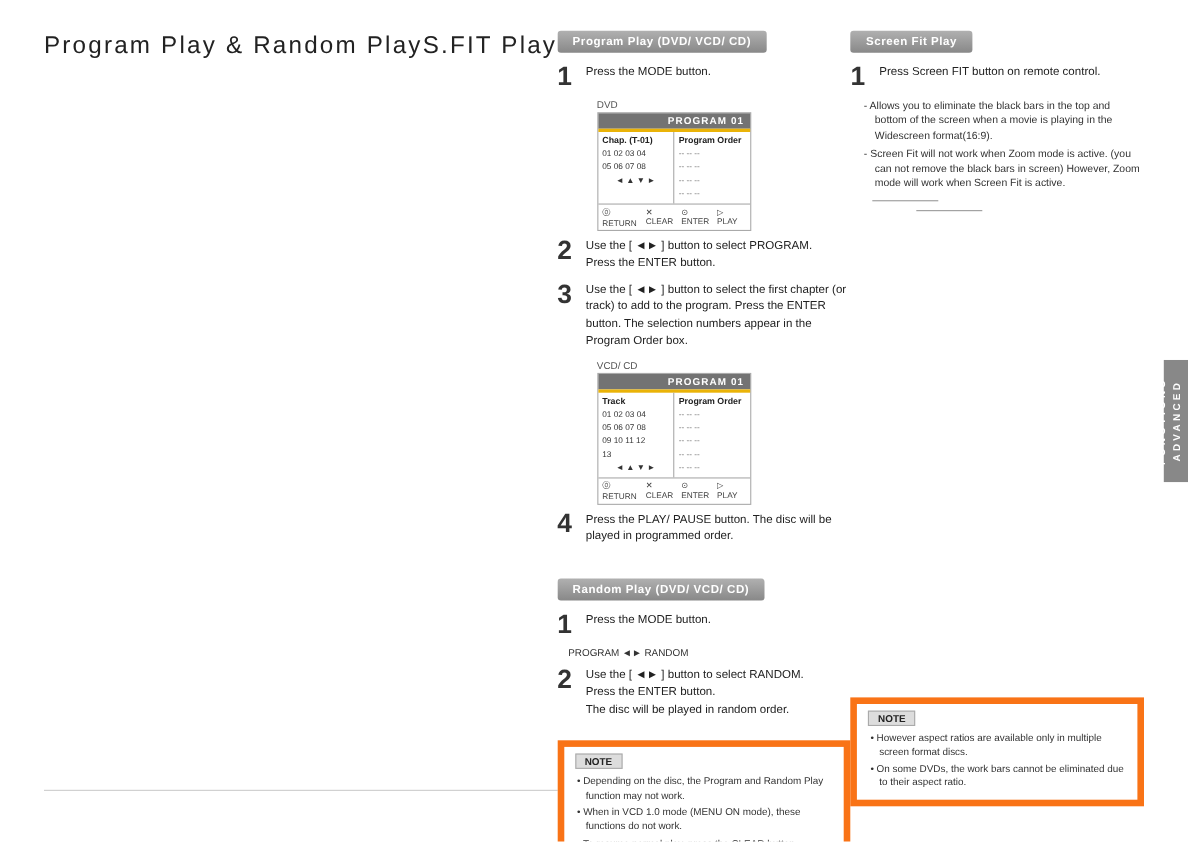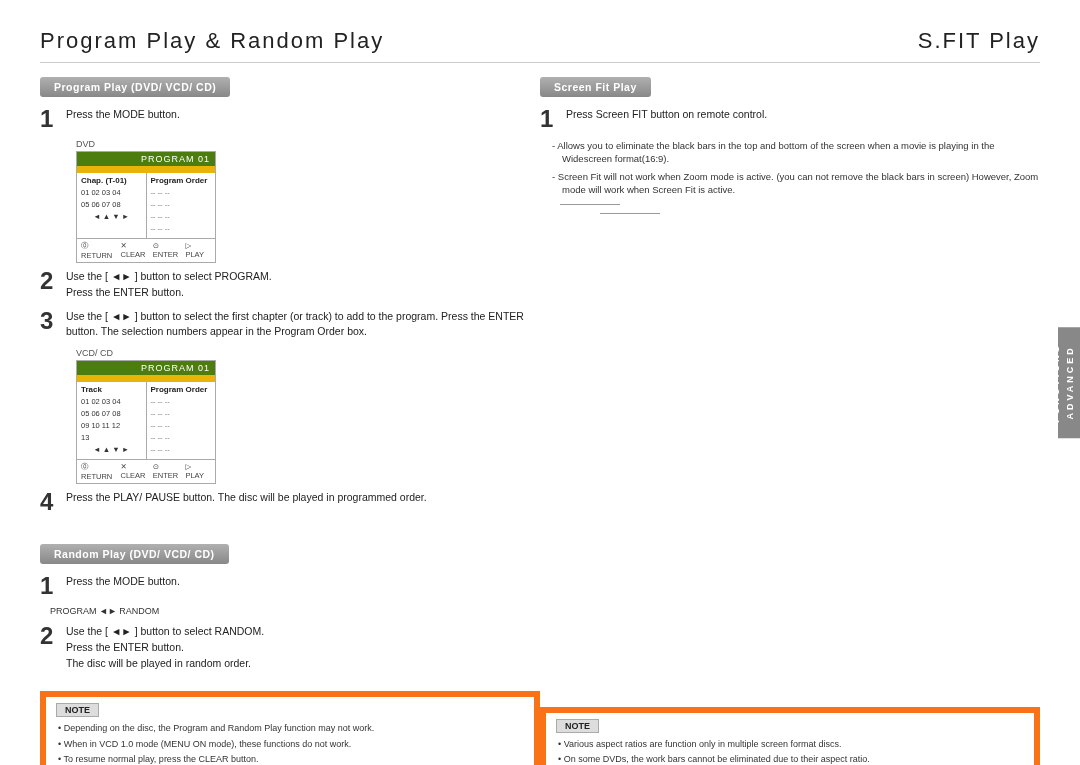--- a/index.html
+++ b/index.html
@@ -12,21 +12,21 @@
       color: #222;
       overflow: hidden;
       position: relative;
     }
 
     .page-container {
       width: 1080px;
       height: 765px;
       padding: 28px 40px 32px 40px;
       display: flex;
-      flex-direction: column;
+      flex-direction: row;
     }
 
     
     .header-row {
       display: flex;
       justify-content: space-between;
       align-items: flex-start;
       margin-bottom: 14px;
       border-bottom: 1px solid #ccc;
       padding-bottom: 8px;
@@ -112,32 +112,32 @@
       margin-bottom: 2px;
     }
 
     .program-box {
       border: 1px solid #aaa;
       width: 140px;
       font-size: 8.5px;
     }
 
     .program-header {
-      background: #4d7c0f;
+      background: #737373;
       color: #fff;
       text-align: right;
       padding: 2px 5px;
-      font-weight: normal;
+      font-weight: bold;
       font-size: 9px;
       letter-spacing: 1px;
     }
 
     .program-body {
       display: flex;
-      border-top: 7px solid #eab308;
+      border-top: 3px solid #eab308;
     }
 
     .program-chap {
       flex: 1;
       padding: 3px 4px;
       border-right: 1px solid #aaa;
       font-size: 8px;
     }
 
     .program-order {
@@ -430,21 +430,21 @@
           <div class="bullet-note">Allows you to eliminate the black bars in the top and bottom of the screen when a movie is playing in the Widescreen format(16:9).</div>
           <div class="bullet-note">Screen Fit will not work when Zoom mode is active. (you can not remove the black bars in screen) However, Zoom mode will work when Screen Fit is active.</div>
         </div>
 
         <div class="divider-line"></div>
         <div class="divider-line" style="margin-left: 60px;"></div>
       </div>
 
       <div class="note-box" style="margin-top: auto;">
         <div class="note-header">NOTE</div>
-        <div class="note-item">Various aspect ratios are function only in multiple screen format discs.</div>
+        <div class="note-item">However aspect ratios are available only in multiple screen format discs.</div>
         <div class="note-item">On some DVDs, the work bars cannot be eliminated due to their aspect ratio.</div>
       </div>
 
     </div>
 
   </div>
 
 </div>
 
 <div class="right-tab">

